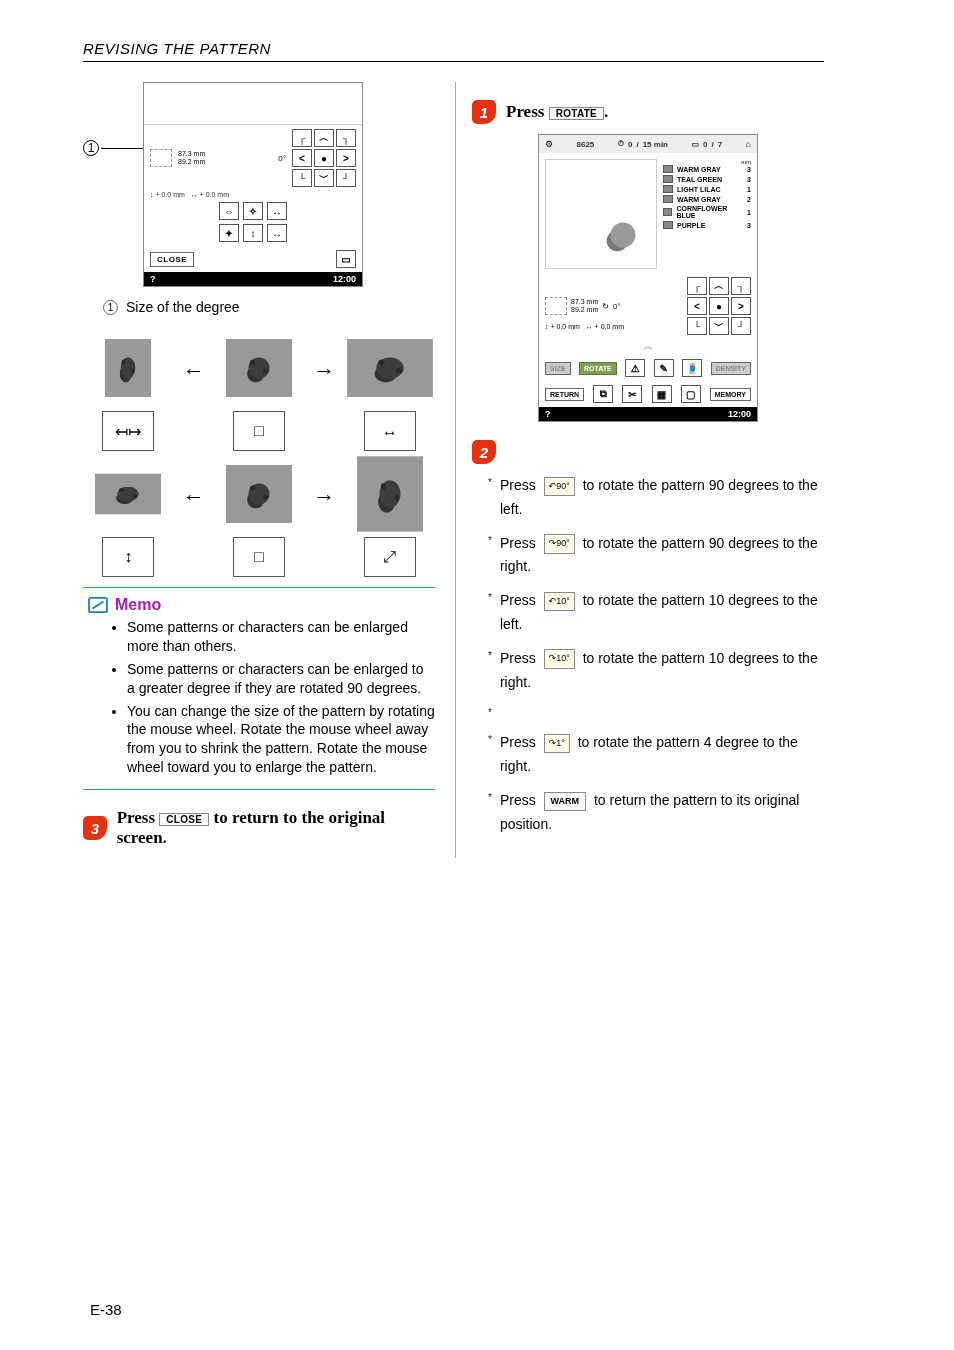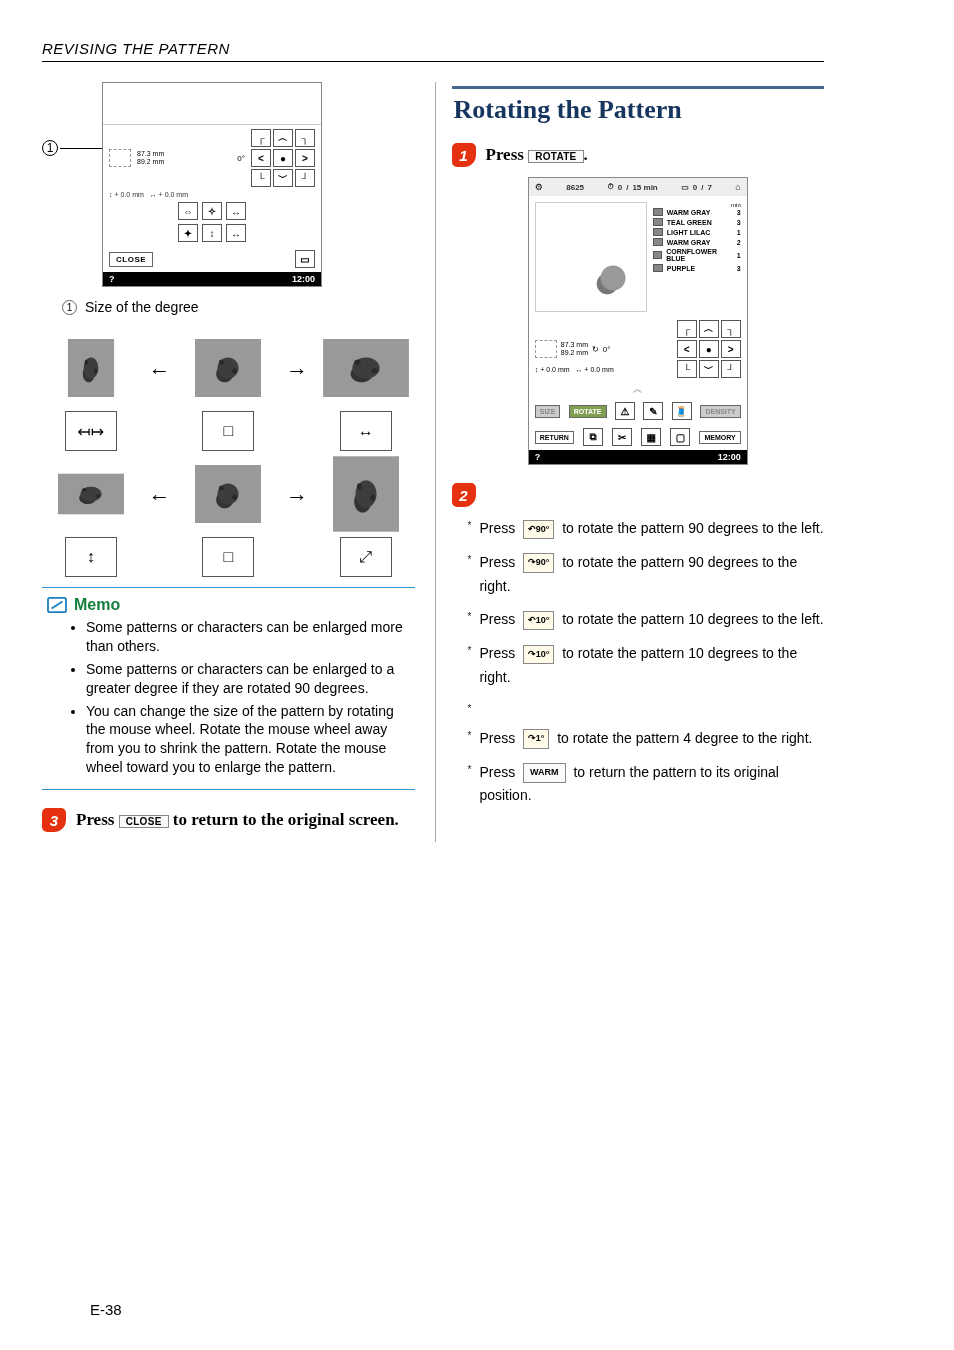--- a/index.html
+++ b/index.html
@@ -5,21 +5,21 @@
   * { box-sizing: border-box; }
   body {
     margin: 0;
     padding: 0;
     font-family: Arial, Helvetica, sans-serif;
     background: #fff;
     width: 954px;
   }
   .page {
     width: 884px;
-    padding: 40px 60px 40px 42px;
+    padding: 40px 60px 40px 83px;
     position: relative;
     min-height: 1350px;
   }
   .header {
     font-style: italic;
     font-size: 15px;
     letter-spacing: 0.5px;
     border-bottom: 1.5px solid #000;
     padding-bottom: 4px;
     margin-bottom: 20px;
@@ -59,21 +59,21 @@
 
   
   .pgrid { display:grid; grid-template-columns: 1fr 40px 1fr 40px 1fr; row-gap:14px; align-items:center; justify-items:center; margin-bottom:10px; }
   .thumb { width:66px; height:58px; background: radial-gradient(circle at 40% 40%, #444 2px, transparent 3px), radial-gradient(circle at 60% 55%, #444 2px, transparent 3px), radial-gradient(circle at 50% 50%, #666 10px, transparent 11px), radial-gradient(circle at 45% 60%, #555 8px, transparent 9px); background-color:#fff; filter: grayscale(1) brightness(0.6); border:none; }
   .arrow { font-size:22px; font-weight:bold; }
   .sizebox { width:52px; height:40px; border:1.5px solid #555; display:flex; align-items:center; justify-content:center; background:#fff; }
   .sizebox .inner { font-size:16px; }
 
   
   .memo-box { border-top:1.5px solid #3292d1; border-bottom:1.5px solid #3292d1; padding:8px 0; margin-top:6px; }
-  .memo-title { color:#15803d; font-weight:bold; font-size:16px; display:flex; align-items:center; gap:6px; margin-bottom:4px; margin-left:4px; }
+  .memo-title { color:#a21caf; font-weight:bold; font-size:16px; display:flex; align-items:center; gap:6px; margin-bottom:4px; margin-left:4px; }
   .memo-icon { width:22px; height:18px; display:inline-block; }
   .memo-box ul { margin:0 0 0 44px; padding:0; }
   .memo-box li { font-size:14px; margin-bottom:4px; line-height:1.35; }
 
   
   .step-row { display:flex; align-items:center; gap:10px; margin-top:18px; margin-bottom:10px; }
   .stepnum {
     width:24px; height:24px; background:#e53110; color:#fff; font-weight:bold; border-radius:5px 5px 12px 5px;
     display:flex; align-items:center; justify-content:center; font-size:15px; font-style:italic;
   }
@@ -92,21 +92,21 @@
   }
 
   
   .threadrow { display:flex; align-items:center; gap:4px; font-size:7px; font-weight:bold; margin-bottom:2px; }
   .swatch { width:10px; height:8px; border:1px solid #555; background:#888; }
   .minnum { margin-left:auto; font-size:7px; }
 
   .rotlist { margin-top:6px; }
   .rotlist .rbullet { display:flex; gap:8px; font-size:14px; margin:0 0 10px 16px; line-height:1.7; }
   .rotlist .star { font-size:10px; color:#222; }
-  .rotbtn { display:inline-block; border:1px solid #888; padding:1px 4px; font-size:9px; font-weight:bold; vertical-align:middle; margin:0 4px; background:#fffbe8; }
+  .rotbtn { display:inline-block; border:1px solid #888; padding:1px 4px; font-size:9px; font-weight:normal; vertical-align:middle; margin:0 4px; background:#fffbe8; }
   .resetbtn { display:inline-block; border:1px solid #888; padding:1px 6px; font-size:9px; font-weight:bold; vertical-align:middle; margin:0 4px; background:#fafafa; }
 
   .footerpage {
     position:absolute; bottom:32px; left:90px; font-size:15px;
   }
   .greenbtn { background:#7fa050; border-color:#5a7a30; color:#fff; }
   .graybtn { background:#ccc; color:#888; }
   .smallbtnrow { display:flex; gap:4px; padding:4px 6px; justify-content:space-between; align-items:center; }
   .smallbtnrow .returnbtn { border:1px solid #666; padding:2px 4px; font-size:7px; font-weight:bold; }
   .chevron { text-align:center; font-size:10px; color:#999; padding:2px 0;}
@@ -229,23 +229,20 @@
       <div class="step-row">
         <div class="stepnum">3</div>
         <div class="step-text">
           <span>Press </span><span class="inlinebtn">CLOSE</span><span> to return to the original screen.</span>
         </div>
       </div>
 
     </div>
 
     <div class="col-right">
-      <div class="sect-heading">
-        <h2>Rotating the Pattern</h2>
-      </div>
 
       <div class="step-row">
         <div class="stepnum">1</div>
         <div class="step-text">
           <span>Press </span><span class="inlinebtn">ROTATE</span><span>.</span>
         </div>
       </div>
 
       <div class="lcd" style="margin:8px auto 16px auto;">
         <div class="toprow">

